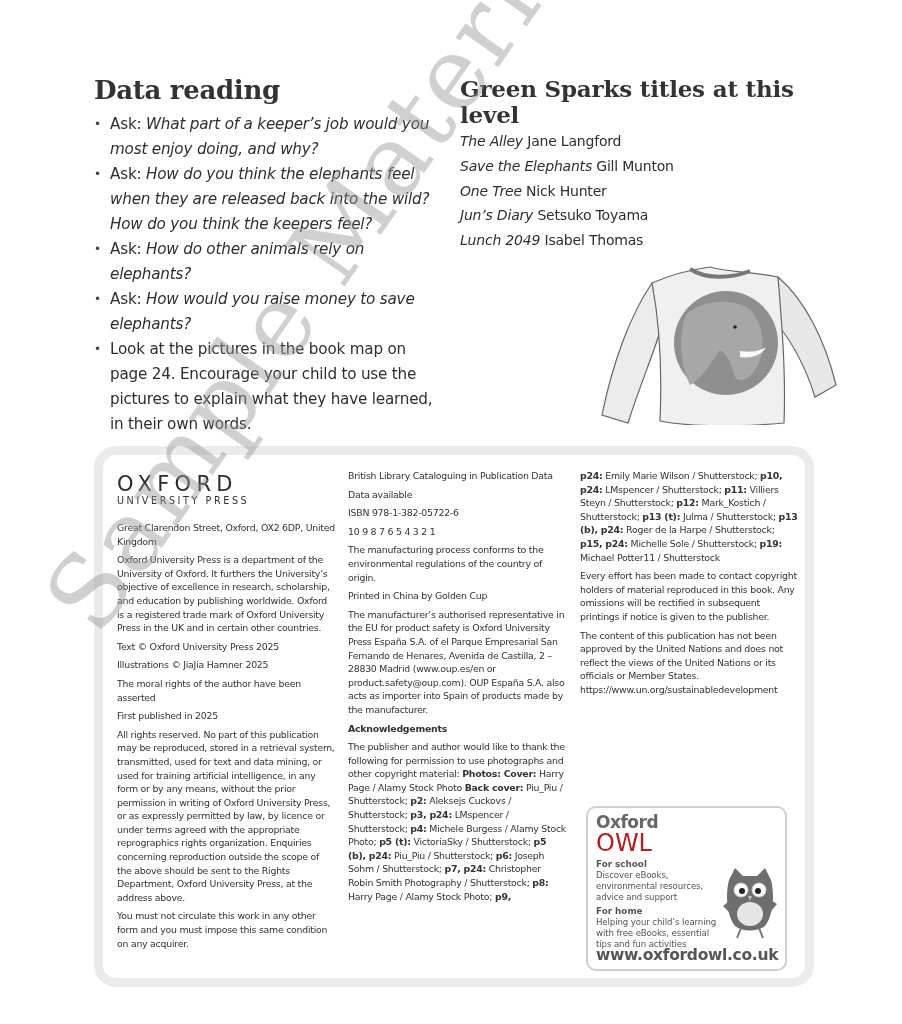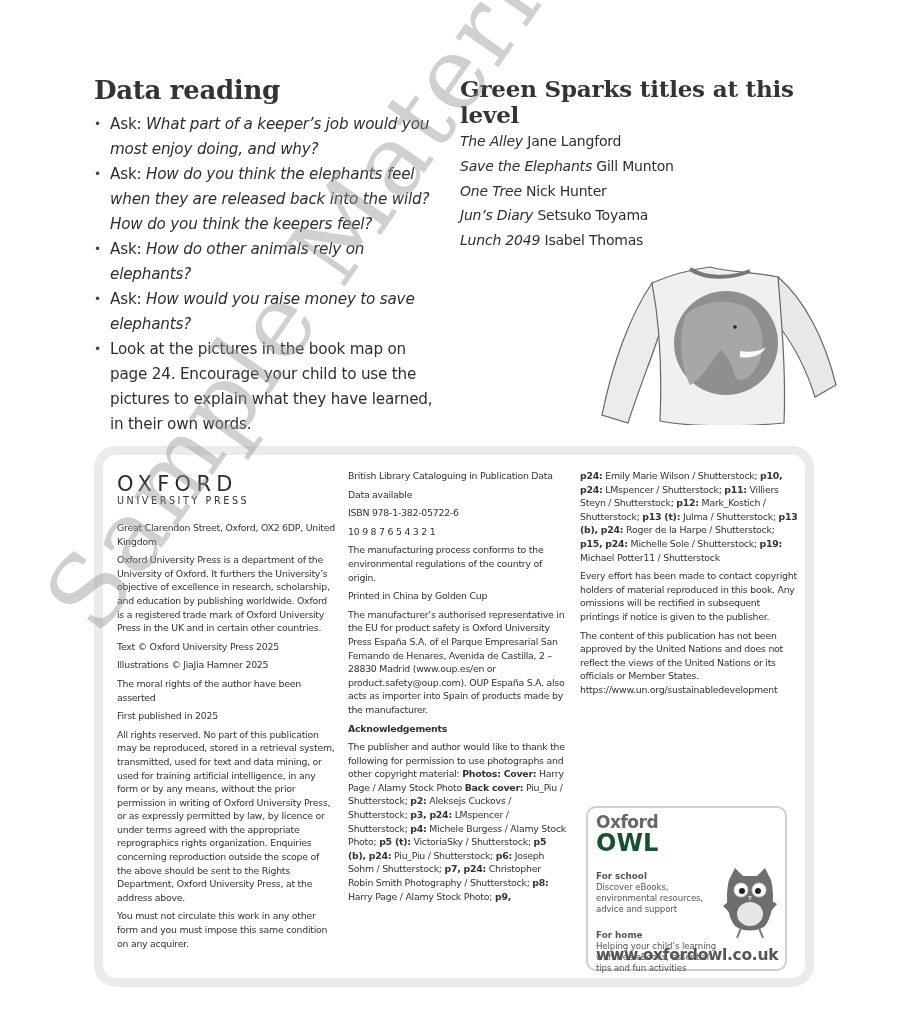--- a/index.html
+++ b/index.html
@@ -33,22 +33,22 @@
   .c2 { left: 245px; width: 218px; }
   .c3 { left: 477px; width: 218px; }
   .oup-logo { margin: 4px 0 14px 0; }
   .oup-logo .big { font-size: 21px; letter-spacing: 5.3px; font-weight: normal; color: #2b2b2b; line-height: 22px; }
   .oup-logo .small { font-size: 9.6px; letter-spacing: 2.6px; color: #333; line-height: 12px; }
 
   
   .owl-box { position: absolute; left: 483px; top: 351px; width: 201px; height: 165px; box-sizing: border-box;
              border: 2px solid #cfcfcf; border-radius: 10px; background: #fff; padding: 6px 8px; color: #555; }
   .owl-brand1 { font-size: 17px; font-weight: bold; line-height: 17px; color: #666; font-family: "DejaVu Sans", sans-serif; letter-spacing: -0.5px; }
-  .owl-brand2 { font-size: 24px; font-weight: bold; line-height: 24px; color: #14532d; letter-spacing: 0px; }
-  .owl-h { font-size: 8.8px; font-weight: bold; color: #555; margin-top: 16px; line-height: 11px; }
+  .owl-brand2 { font-size: 24px; font-weight: normal; line-height: 24px; color: #b91c1c; letter-spacing: 0px; }
+  .owl-h { font-size: 8.8px; font-weight: bold; color: #555; margin-top: 4px; line-height: 11px; }
   .owl-t { font-size: 8.6px; line-height: 10.8px; color: #555; width: 124px; letter-spacing: -0.1px; }
   .owl-url { position: absolute; left: 8px; bottom: 5px; font-size: 15.5px; font-weight: bold; color: #555; letter-spacing: -0.3px; }
   .owl-mascot { position: absolute; right: 4px; top: 58px; width: 62px; height: 76px; }
 
   
   .watermark { position: absolute; left: 70px; top: 560px; font-family: "DejaVu Serif", serif; font-size: 100px;
                color: rgba(150,150,150,0.45); transform-origin: left center; transform: rotate(-55deg);
                white-space: nowrap; pointer-events: none; letter-spacing: 2px; }
 </style>
 </head>

